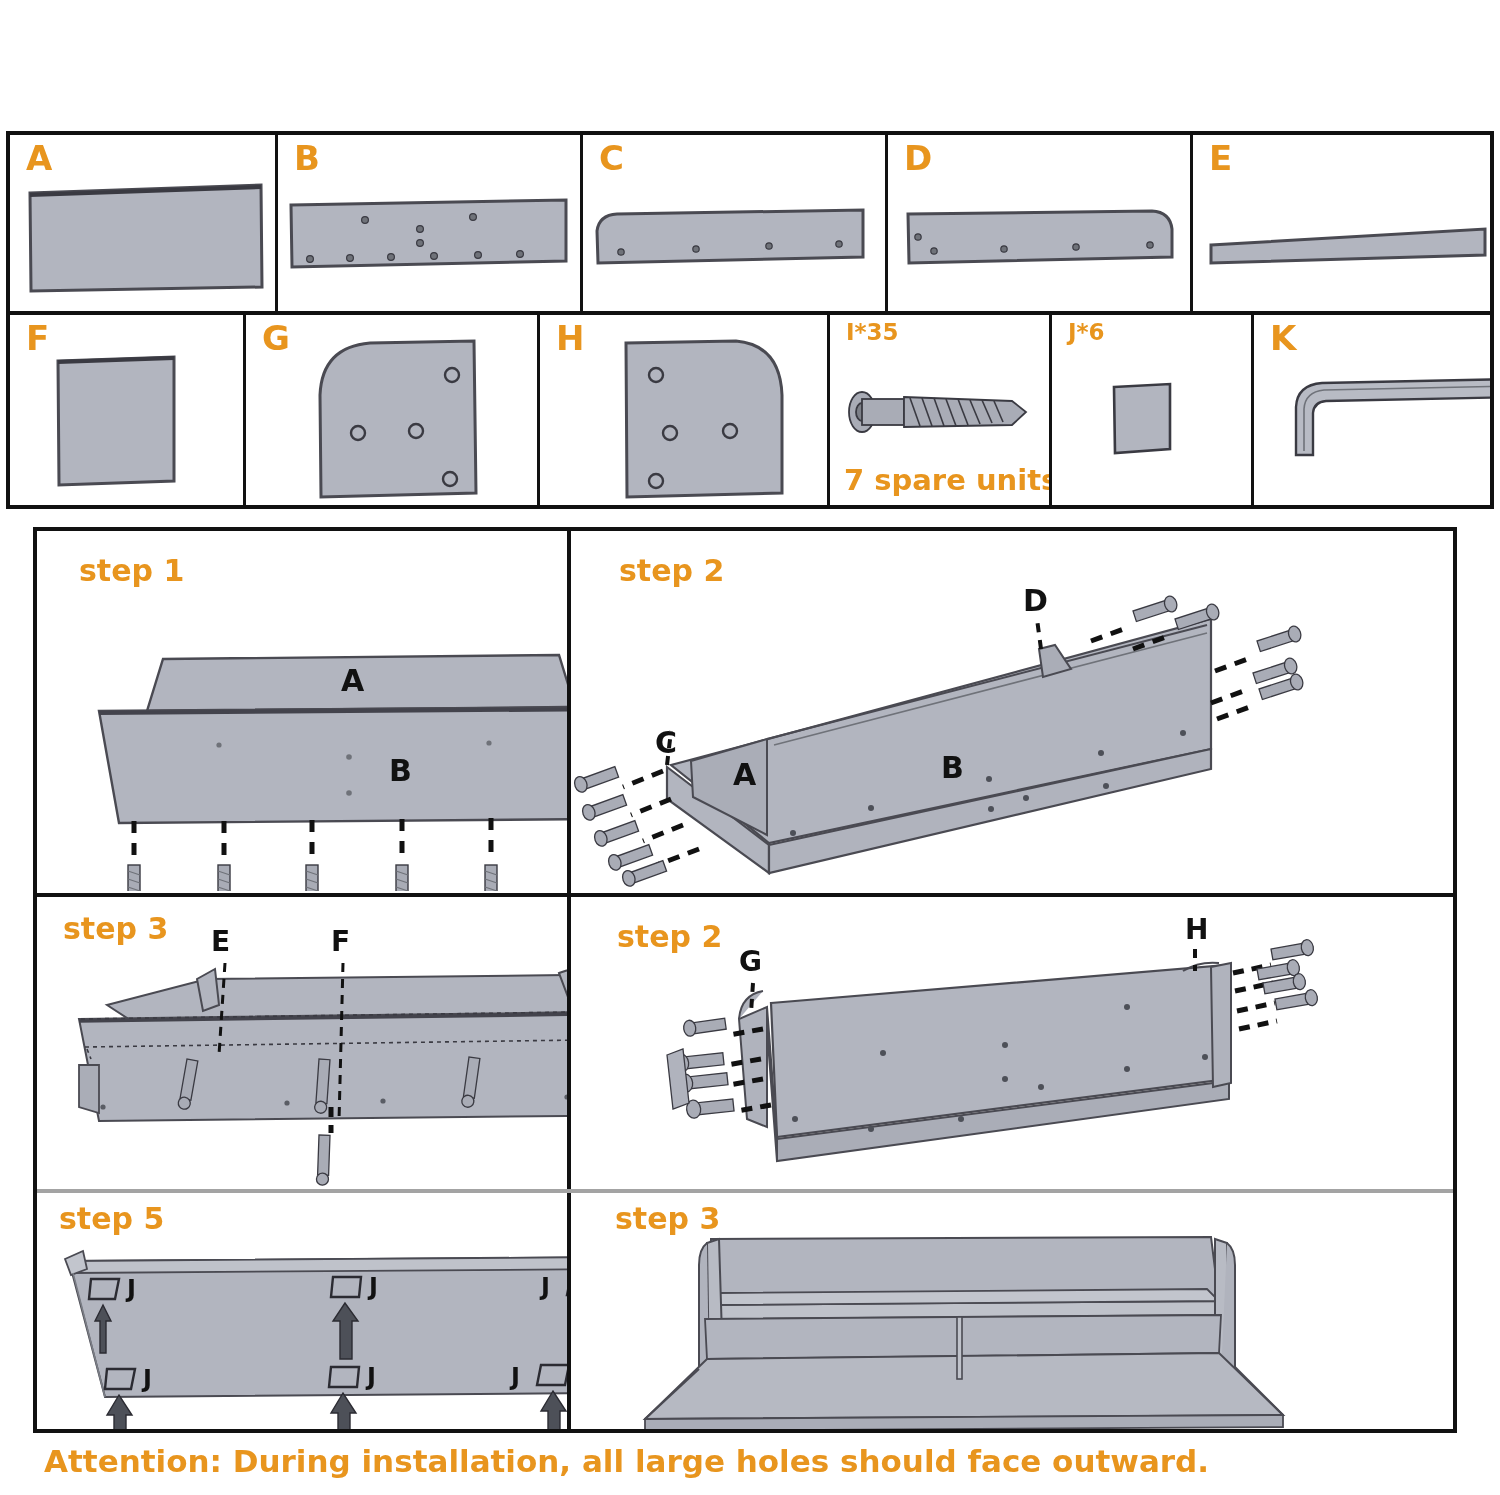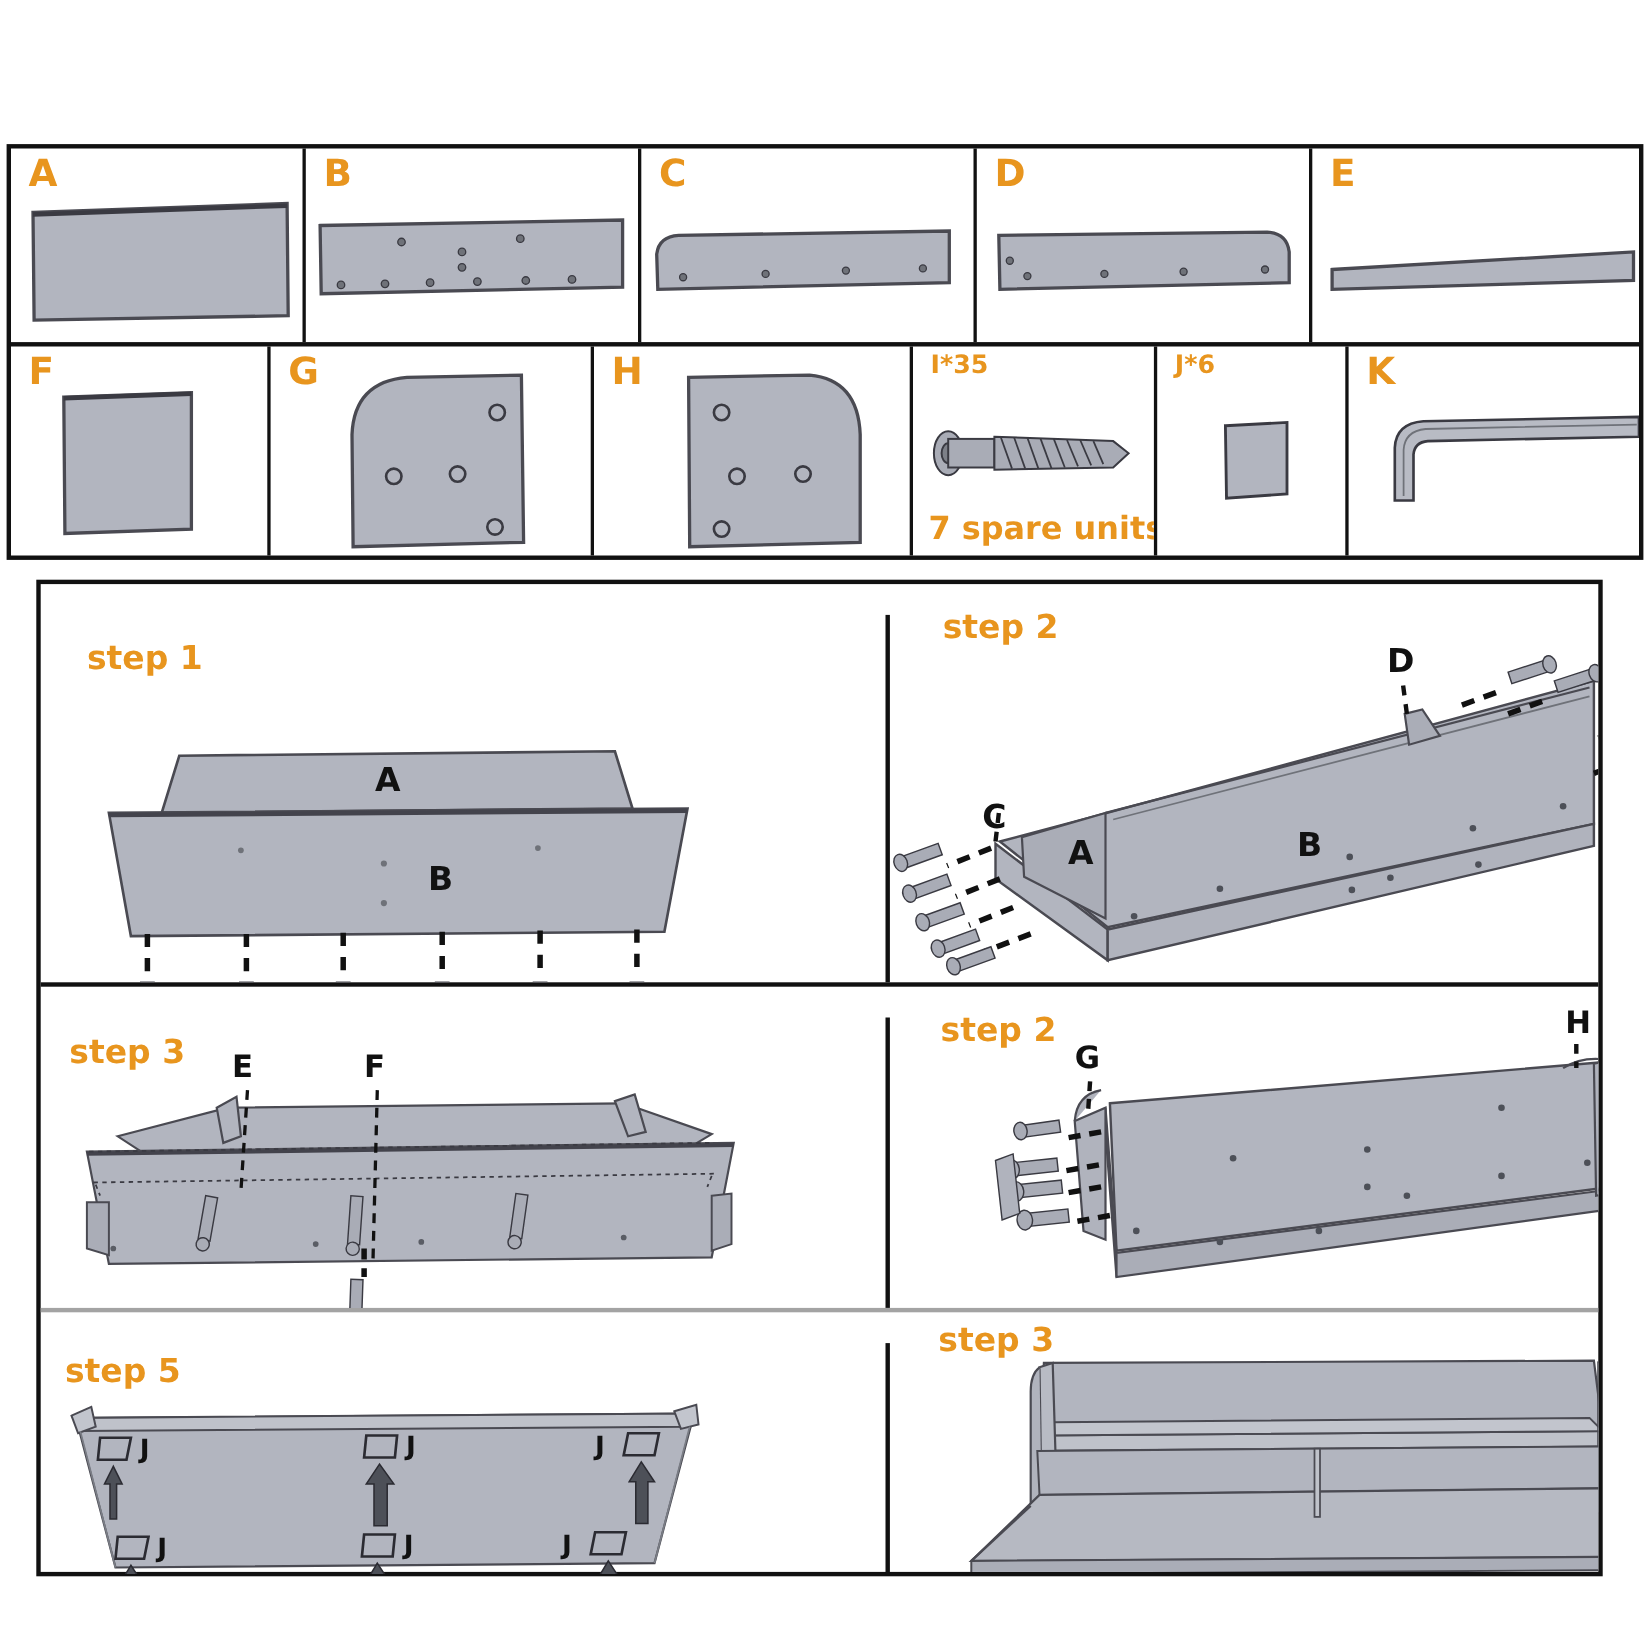--- a/index.html
+++ b/index.html
@@ -37,21 +37,21 @@
   .art{position:absolute;}
 
   
   .steps{position:absolute;left:33px;top:527px;width:1424px;height:906px;
          border:4px solid #111;box-sizing:border-box;background:#fff;}
   .steps-row{display:flex;width:100%;box-sizing:border-box;}
   .steps-row.s1{height:366px;border-bottom:4px solid #111;}
   .steps-row.s2{height:296px;border-bottom:4px solid #a3a3a3;}
   .steps-row.s3{height:238px;}
   .scell{position:relative;box-sizing:border-box;overflow:hidden;}
-  .scell.left{width:772px;border-right:4px solid #111;margin-top:28px;}
+  .scell.left{width:534px;border-right:4px solid #111;}
   .scell.right{flex:1;padding-left:17px;}
   .step-label{position:absolute;color:#E8951E;font-size:30px;font-weight:bold;
     font-family:"DejaVu Sans",sans-serif;white-space:nowrap;}
 
   .attention{
     position:absolute;left:44px;top:1443px;width:1400px;
     color:#E8951E;font-size:31px;font-weight:bold;
     font-family:"DejaVu Sans",sans-serif;white-space:nowrap;
   }
 
@@ -182,21 +182,21 @@
               <path d="M94,21 L104,49"></path>
             <path d="M106,22 L116,49"></path>
               <path d="M118,22 L128,48"></path>
               <path d="M130,23 L140,47"></path>
             <path d="M142,23 L152,46"></path>
               <path d="M154,24 L163,45"></path>
           </g>
         </svg>
       </div>
 
-      <div class="cell" style="width:174px">
+      <div class="cell" style="width:202px">
         <div class="cell-label wide">J*6</div>
         <svg class="art" style="left:54px;top:62px" width="100" height="90">
           <polygon points="8,10 64,7 64,72 9,76" fill="#B2B5BF" stroke="#3a3a42" stroke-width="2.6"></polygon>
         </svg>
       </div>
 
       <div class="cell" style="flex:1">
         <div class="cell-label">K</div>
         <svg class="art" style="left:28px;top:44px" width="250" height="120">
           <path d="M14,96 L14,48 Q15,26 40,24 L236,20 L236,38 L44,42 Q32,43 31,54 L31,96 Z" fill="#B8BBC4" stroke="#3a3a42" stroke-width="2.4"></path>
@@ -565,14 +565,15 @@
 
           <rect x="386" y="98" width="5" height="62" fill="#BFC2CA" stroke="#4A4A52" stroke-width="1.6"></rect>
 
           <path d="M128,150 L74,200" fill="none" stroke="#4A4A52" stroke-width="2"></path>
           <path d="M664,148 L712,196" fill="none" stroke="#4A4A52" stroke-width="2"></path>
         </svg>
       </div>
     </div>
   </div>
 
+  <div class="attention">Attention: During installation, all large holes should face outward.</div>
 
 </div>
 
 </body></html>

